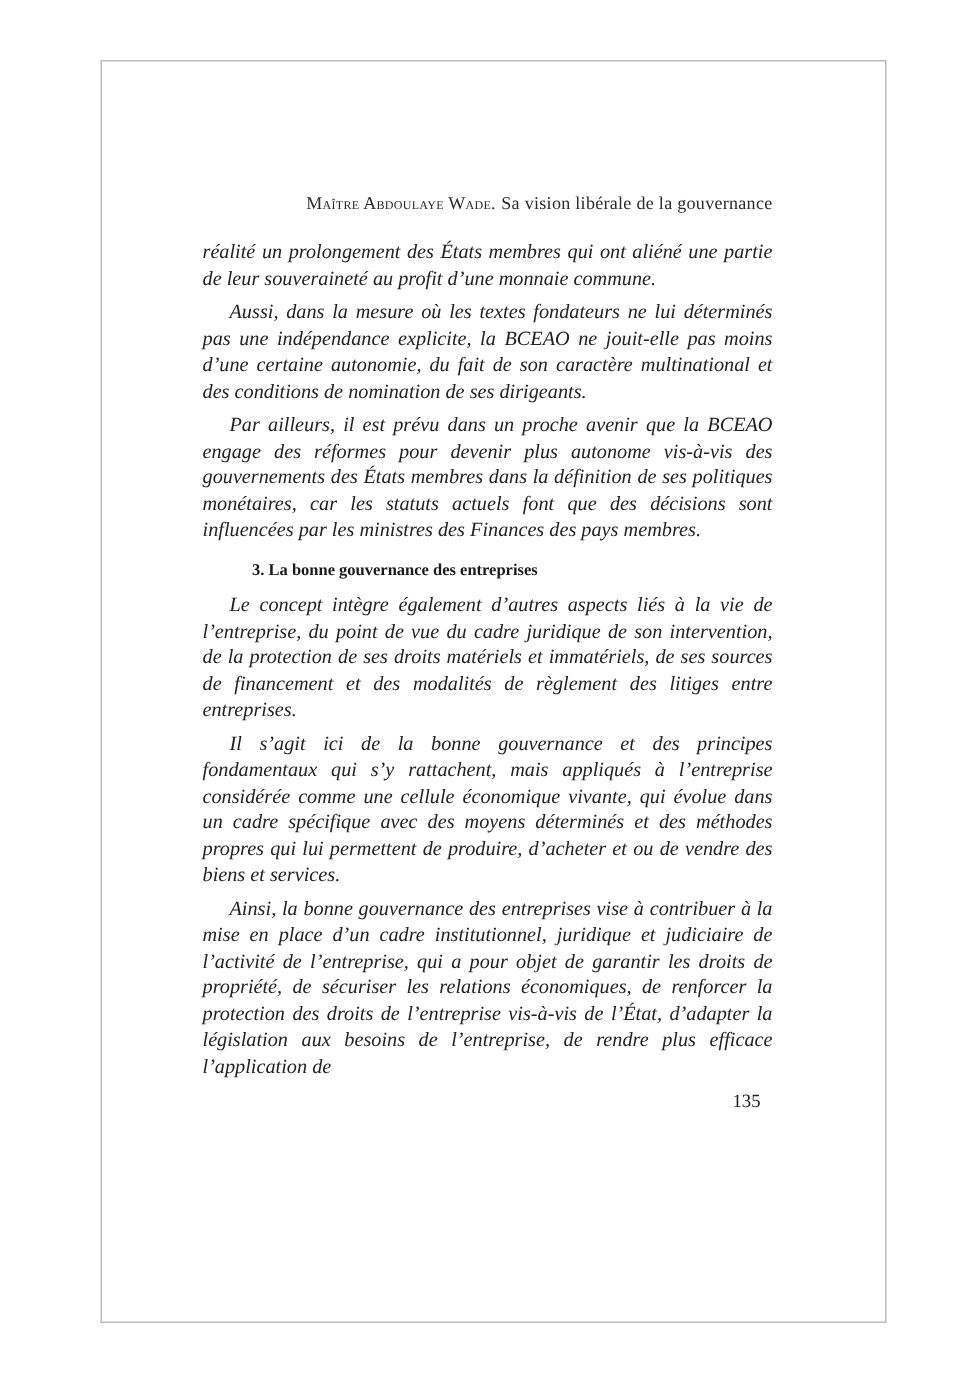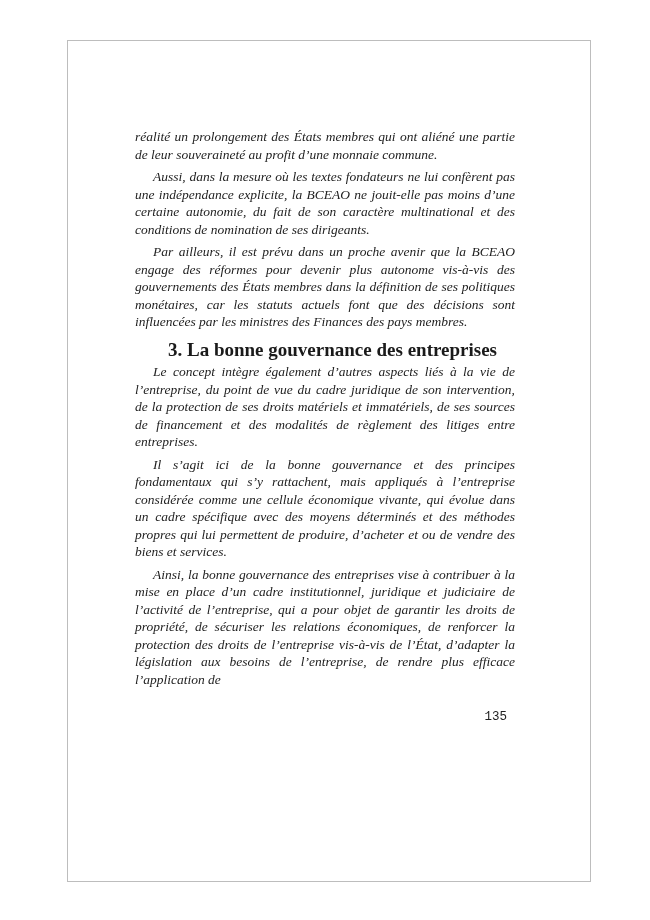--- a/index.html
+++ b/index.html
@@ -49,49 +49,51 @@
     text-indent: 18px;
     margin-top: 5px;
     color: #222222;
     font-style: italic;
   }
   .para.first {
     text-indent: 0;
     margin-top: 0;
   }
   .section-heading {
-    font-size: 19px;
+    font-size: 11px;
     line-height: 17.5px;
     font-weight: bold;
     color: #1a1a1a;
     padding-left: 33px;
     margin-top: 10px;
     margin-bottom: 4px;
   }
   .page-number {
     font-size: 12.5px;
     line-height: 16px;
     text-align: right;
     padding-right: 8px;
-    margin-top: 21px;
+    margin-top: 7px;
     color: #222222;
-    font-family: Liberation Mono, monospace;
   }
 </style>
 </head>
 <body>
 
 <div class="page-frame"></div>
 
 <div class="content">
 
+  <div class="running-head">
+    <span class="smallcaps">Maître Abdoulaye Wade.</span><span class="head-title">Sa vision libérale de la gouvernance</span>
+  </div>
 
   <p class="para first">réalité un prolongement des États membres qui ont aliéné une partie de leur souveraineté au profit d’une monnaie commune.</p>
 
-  <p class="para">Aussi, dans la mesure où les textes fondateurs ne lui confèrent pas une indépendance explicite, la BCEAO ne jouit-elle pas moins d’une certaine autonomie, du fait de son caractère multinational et des conditions de nomination de ses dirigeants.</p>
+  <p class="para">Aussi, dans la mesure où les textes fondateurs ne lui déterminés pas une indépendance explicite, la BCEAO ne jouit-elle pas moins d’une certaine autonomie, du fait de son caractère multinational et des conditions de nomination de ses dirigeants.</p>
 
   <p class="para">Par ailleurs, il est prévu dans un proche avenir que la BCEAO engage des réformes pour devenir plus autonome vis-à-vis des gouvernements des États membres dans la définition de ses politiques monétaires, car les statuts actuels font que des décisions sont influencées par les ministres des Finances des pays membres.</p>
 
   <h3 class="section-heading">3. La bonne gouvernance des entreprises</h3>
 
   <p class="para">Le concept intègre également d’autres aspects liés à la vie de l’entreprise, du point de vue du cadre juridique de son intervention, de la protection de ses droits matériels et immatériels, de ses sources de financement et des modalités de règlement des litiges entre entreprises.</p>
 
   <p class="para">Il s’agit ici de la bonne gouvernance et des principes fondamentaux qui s’y rattachent, mais appliqués à l’entreprise considérée comme une cellule économique vivante, qui évolue dans un cadre spécifique avec des moyens déterminés et des méthodes propres qui lui permettent de produire, d’acheter et ou de vendre des biens et services.</p>
 
   <p class="para">Ainsi, la bonne gouvernance des entreprises vise à contribuer à la mise en place d’un cadre institutionnel, juridique et judiciaire de l’activité de l’entreprise, qui a pour objet de garantir les droits de propriété, de sécuriser les relations économiques, de renforcer la protection des droits de l’entreprise vis-à-vis de l’État, d’adapter la législation aux besoins de l’entreprise, de rendre plus efficace l’application de</p>

